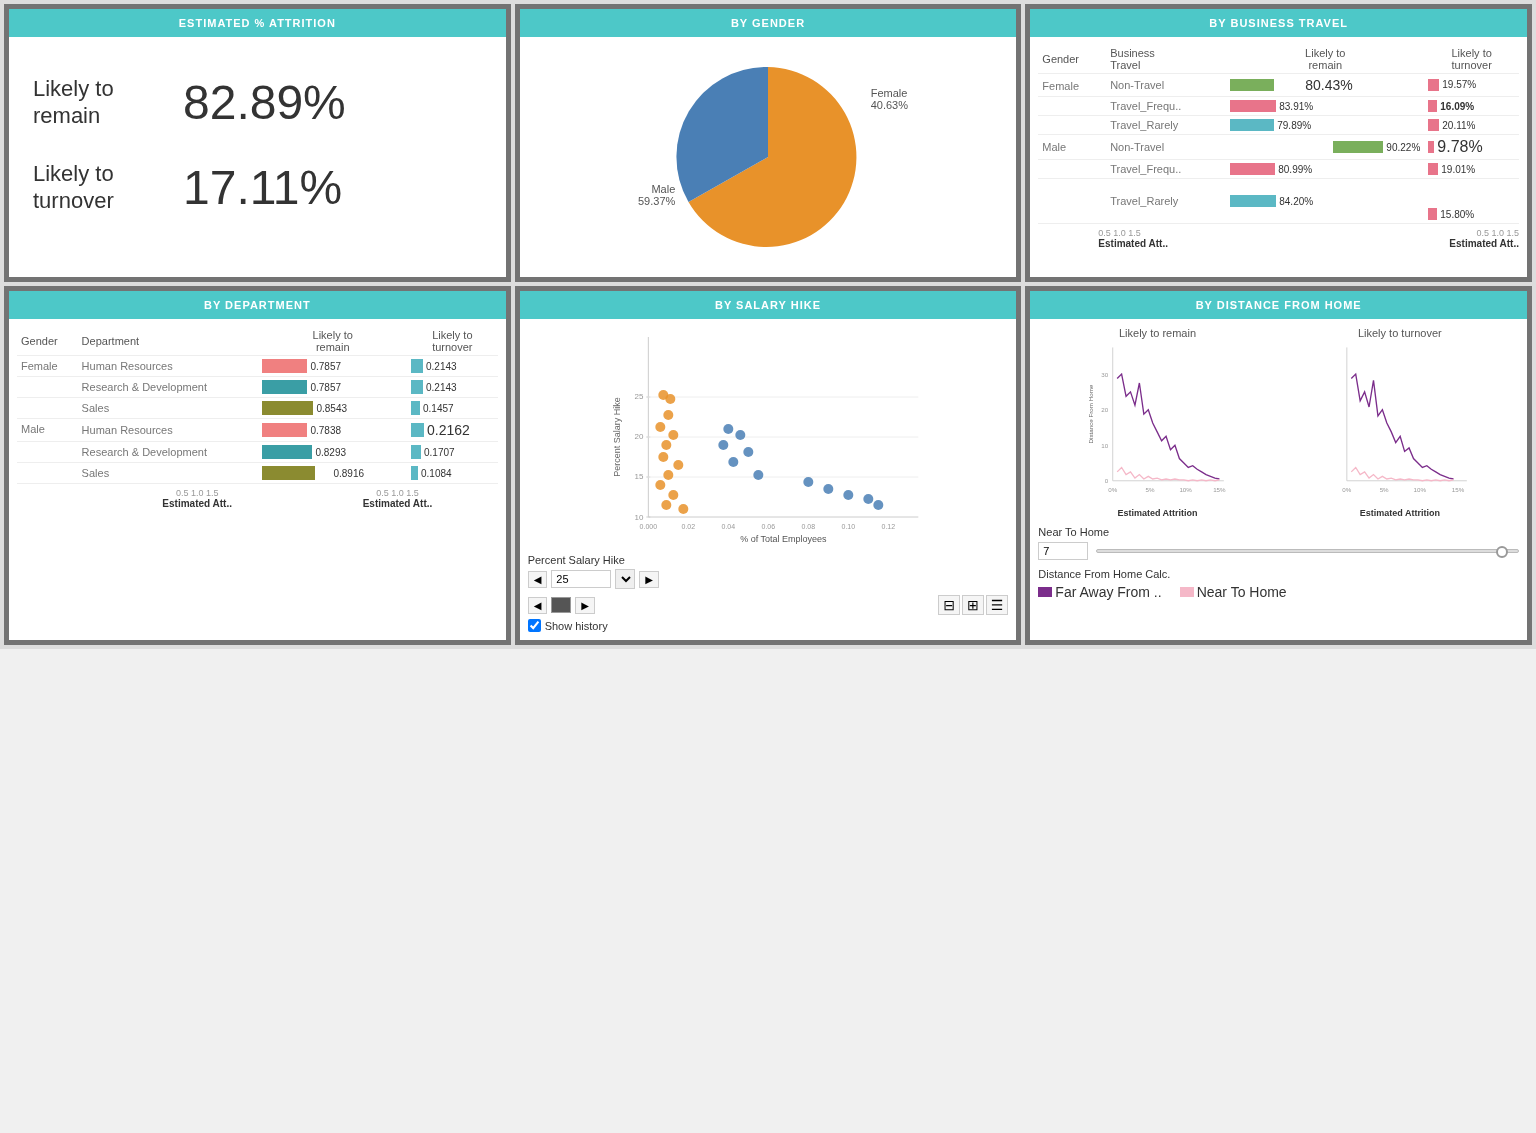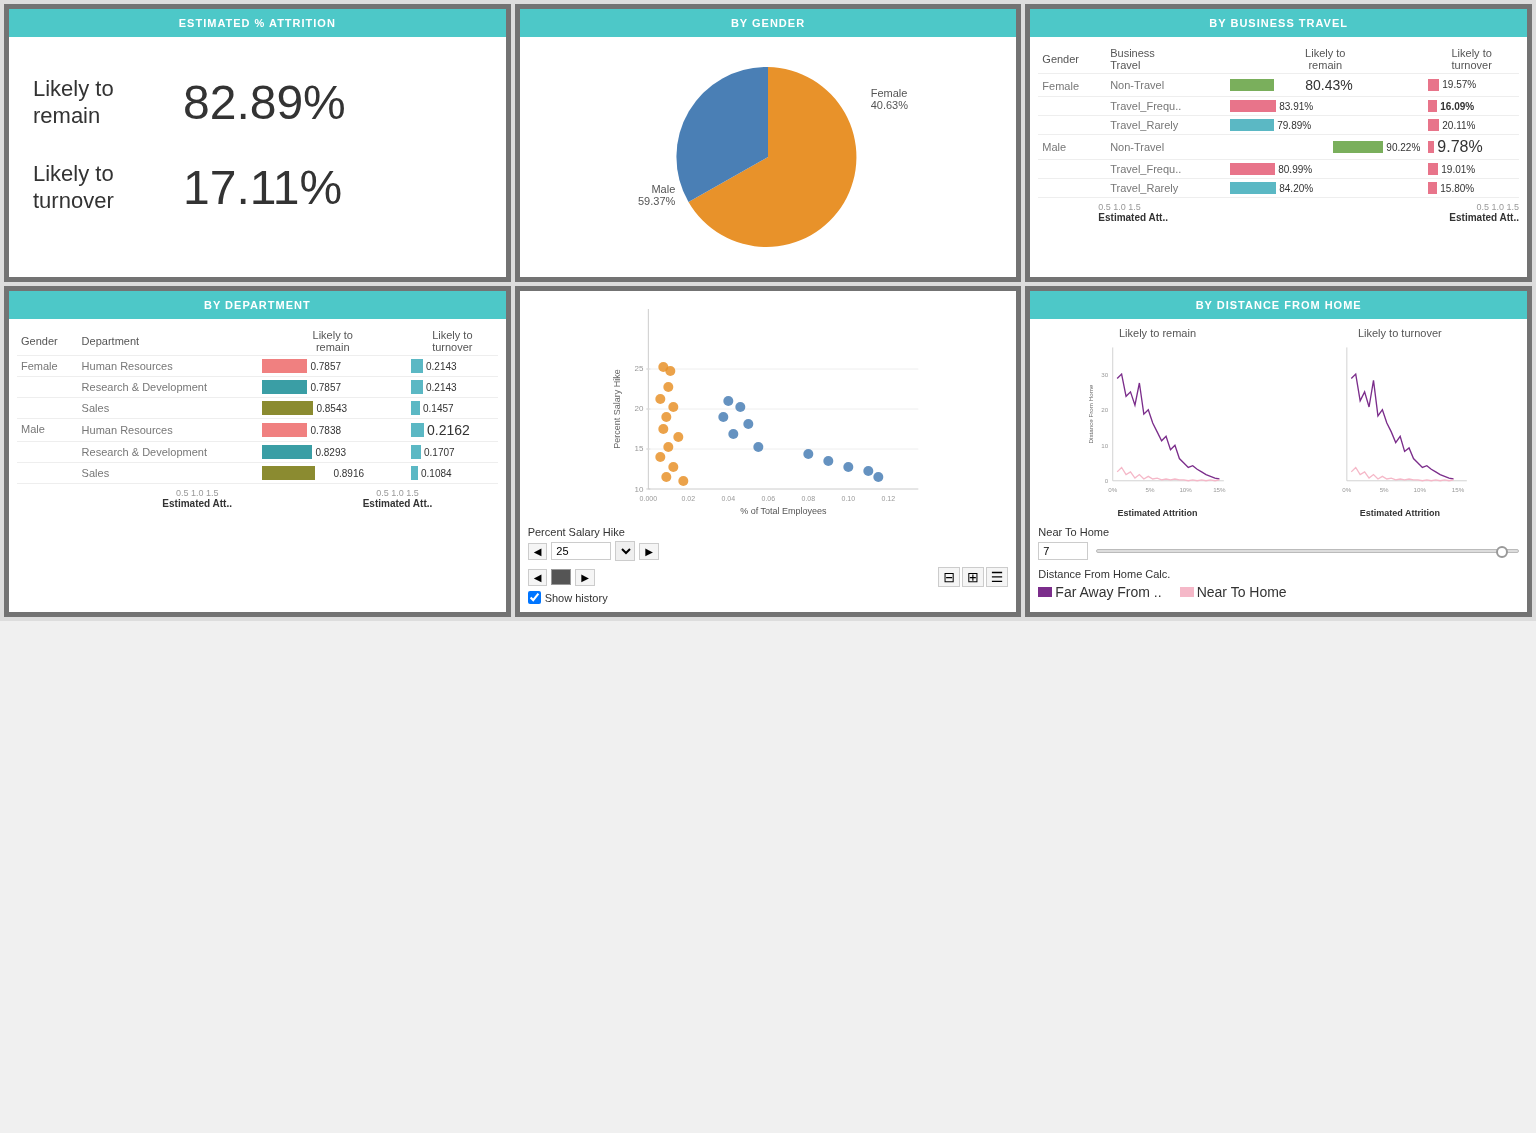--- a/index.html
+++ b/index.html
@@ -188,21 +188,21 @@
             <tr>
     <td class="gender-cell" style="color:#777;font-size:11px;"></td>
     <td class="category-cell" style="color:#777;font-size:11px;">Travel_Rarely</td>
     <td>
       <div style="display:flex;align-items:center;gap:3px;">
         <div style="width:46px;height:12px;background:#5BB8C4;display:inline-block;"></div>
         <span style="font-size:10px;white-space:nowrap;">84.20%</span>
       </div>
     </td>
     <td>
-      <div style="display:flex;align-items:center;gap:3px;">
+      <div style="display:flex;align-items:center;gap:3px;margin-top:26px;">
         <div style="width:9px;height:12px;background:#E8748A;display:inline-block;"></div>
         <span style="font-size:10px;white-space:nowrap;">15.80%</span>
       </div>
     </td>
   </tr>
           </tbody>
       </table>
       <div style="display:flex; justify-content:space-between; padding: 4px 0 0 60px; font-size:9px; color:#999;">
         <div>0.5 1.0 1.5</div>
         <div>0.5 1.0 1.5</div>
@@ -330,20 +330,21 @@
         <div>0.5 1.0 1.5</div>
       </div>
       <div style="display:flex; justify-content:space-around; padding: 0 0 0 80px; font-size:10px; font-weight:bold; color:#333;">
         <div>Estimated Att..</div>
         <div>Estimated Att..</div>
       </div>
     </div>
   </div>
 
   <div class="panel salary-panel">
+    <div class="panel-header">BY SALARY HIKE</div>
     <div class="panel-body">
       <svg viewBox="0 0 320 220" width="100%" height="220">
 
         <line x1="40" y1="10" x2="40" y2="190" stroke="#ccc" stroke-width="1"></line>
         <line x1="40" y1="190" x2="310" y2="190" stroke="#ccc" stroke-width="1"></line>
 
         <text transform="rotate(-90 12 110)" x="12" y="110" font-size="9" fill="#666" text-anchor="middle">Percent Salary Hike</text>
 
         <text x="35" y="193" font-size="8" fill="#999" text-anchor="end">10</text>
         <text x="35" y="152" font-size="8" fill="#999" text-anchor="end">15</text>

